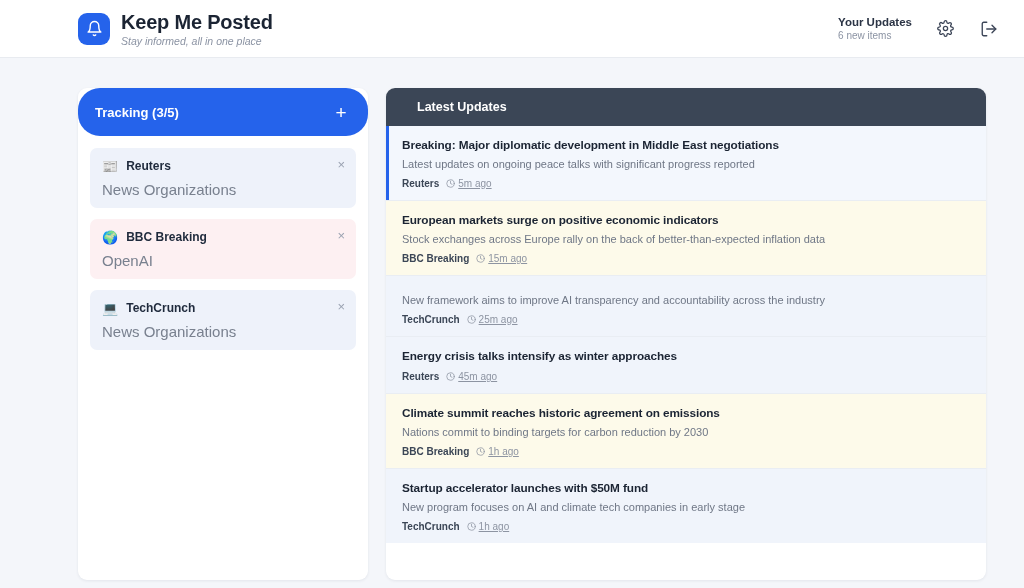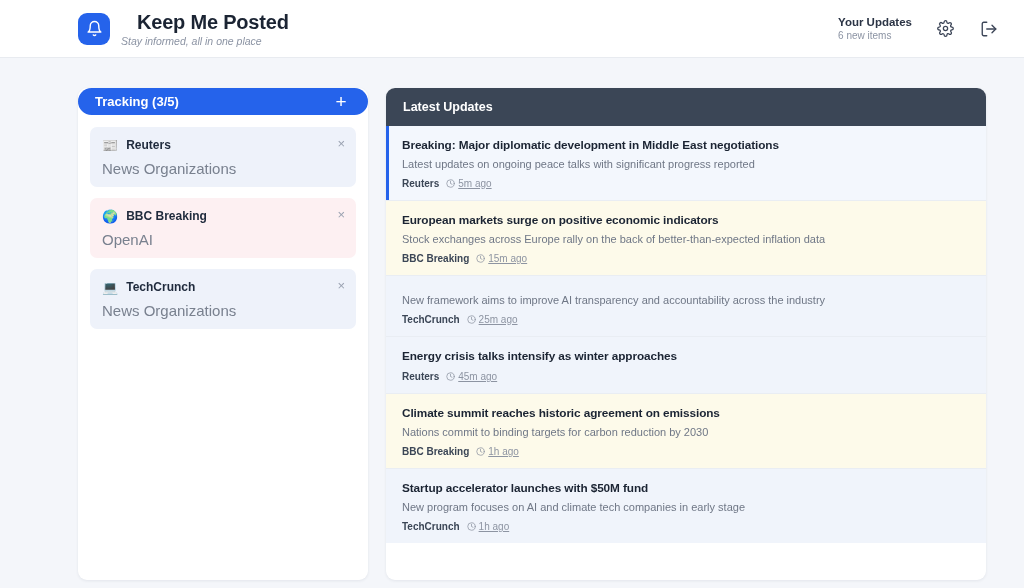--- a/index.html
+++ b/index.html
@@ -20,21 +20,21 @@
   .brand { display: flex; align-items: center; gap: 11px; }
   .brand-logo {
     width: 32px; height: 32px; border-radius: 9px;
     background: #2563eb;
     display: flex; align-items: center; justify-content: center;
     flex: none;
   }
   .brand-logo svg { display: block; }
   .brand-title {
     font-size: 20px; font-weight: bold; color: #1b2433;
-    letter-spacing: -0.2px; line-height: 1.15; margin-left: 16px;
+    letter-spacing: -0.2px; line-height: 1.15;
   }
   .brand-tagline {
     font-size: 10.5px; color: #8b93a3; font-style: italic;
     margin-top: 1px;
   }
   .header-right {
     margin-left: auto; display: flex; align-items: center; gap: 22px;
   }
   .updates-meta { text-align: left; }
   .updates-title { font-size: 11.5px; font-weight: bold; color: #2b3445; }
@@ -54,21 +54,21 @@
 
   
   .tracking-panel {
     width: 290px; flex: none;
     background: #ffffff; border-radius: 9px;
     box-shadow: 0 1px 3px rgba(22,32,60,.08);
     overflow: hidden; display: flex; flex-direction: column;
     height: 492px;
   }
   .tracking-head {
-    background: #2563eb; height: 27px;
+    background: #2563eb; height: 48px;
     display: flex; align-items: center;
     padding: 0 17px; color: #fff; border-radius: 22px;
   }
   .tracking-head-label { font-size: 13px; font-weight: bold; }
   .add-source-btn {
     margin-left: auto; width: 20px; height: 20px;
     display: flex; align-items: center; justify-content: center;
     cursor: pointer; color: #fff; font-size: 19px; line-height: 1;
     font-weight: 300;
   }
@@ -89,21 +89,21 @@
 
   
   .updates-panel {
     flex: 1; background: #ffffff; border-radius: 9px;
     box-shadow: 0 1px 3px rgba(22,32,60,.08);
     overflow: hidden; display: flex; flex-direction: column;
     height: 492px;
   }
   .updates-head {
     background: #3b4656; height: 38px; flex: none;
-    display: flex; align-items: center; padding: 0 17px;
+    display: flex; align-items: center; padding: 0 31px;
   }
   .updates-head-label { font-size: 12.5px; font-weight: bold; color: #fff; }
   .updates-list { flex: 1; overflow: hidden; }
   .update-item {
     padding: 12px 16px 11px; position: relative;
     border-bottom: 1px solid #e9edf3; cursor: pointer;
   }
   .update-item:last-child { border-bottom: none; }
   .update-item.accent::before {
     content: ""; position: absolute; left: 0; top: 0; bottom: 0;

